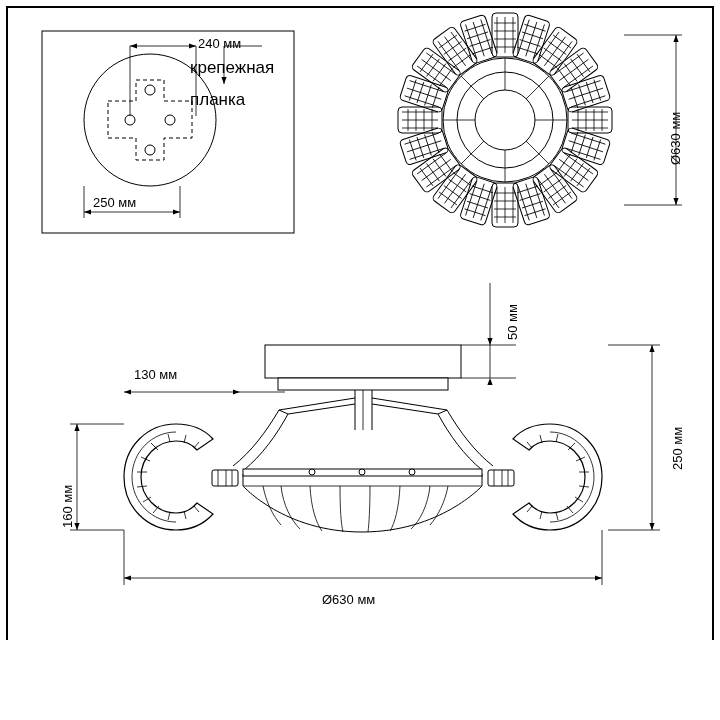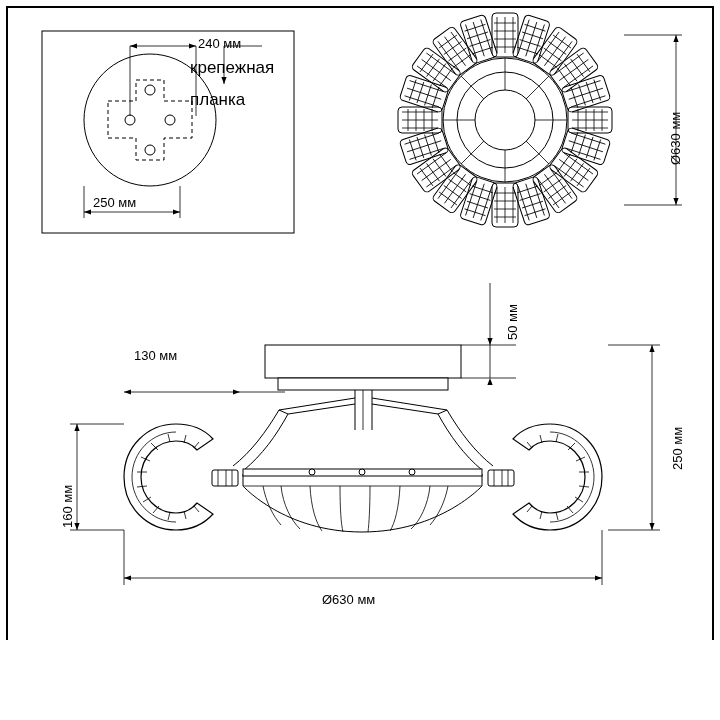--- a/index.html
+++ b/index.html
@@ -448,17 +448,17 @@
   </svg>
 
   <div class="lbl" style="left:198px; top:36px;">240 мм</div>
   <div class="lbl small" style="left:190px; top:58px;">крепежная</div>
   <div class="lbl small" style="left:190px; top:90px;">планка</div>
   <div class="lbl" style="left:93px; top:195px;">250 мм</div>
 
   <div class="lbl vert" style="left:668px; top:165px;">Ø630 мм</div>
 
   <div class="lbl vert" style="left:505px; top:340px;">50 мм</div>
-  <div class="lbl" style="left:134px; top:348px;text-align:right;">130 мм</div>
+  <div class="lbl" style="left:134px; top:367px;text-align:right;">130 мм</div>
   <div class="lbl vert" style="left:60px; top:528px;">160 мм</div>
   <div class="lbl vert" style="left:670px; top:470px;">250 мм</div>
   <div class="lbl" style="left:322px; top:592px;">Ø630 мм</div>
 </div>
 
 </body></html>

